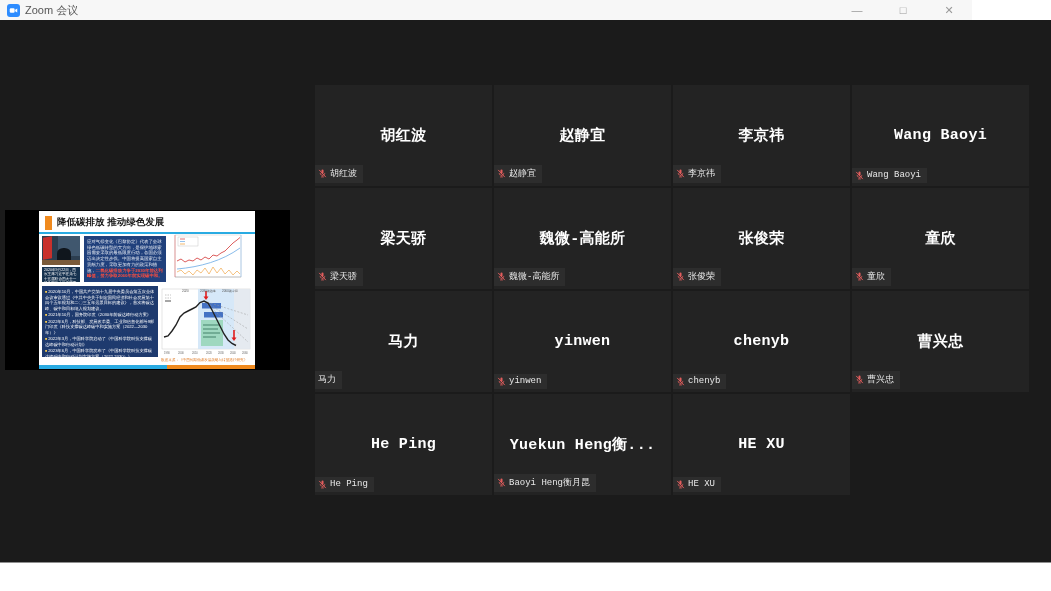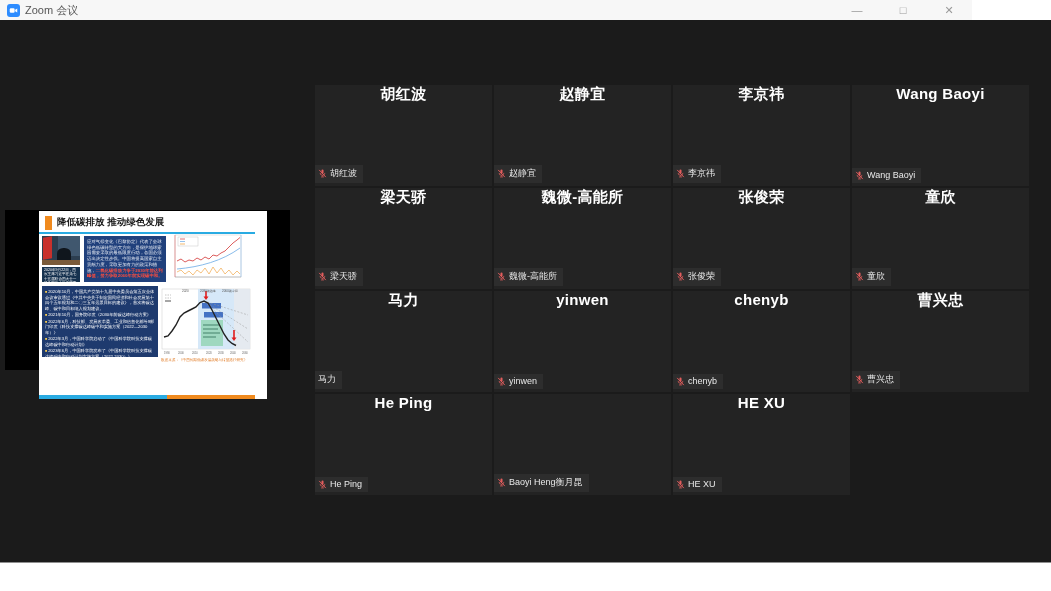--- a/index.html
+++ b/index.html
@@ -15,21 +15,21 @@
   .win-controls{margin-left:auto;display:flex;height:100%;}
   .win-btn{width:46px;height:100%;display:flex;align-items:center;justify-content:center;
            color:#9a9a9a;font-size:11px;cursor:default;}
 
   
   .stage{position:absolute;top:20px;left:0;width:1051px;height:542px;background:#1b1b1b;
          border-bottom:1px solid #8f8f8f;}
 
   
   .share{position:absolute;left:5px;top:190px;width:285px;height:160px;background:#000;}
-  .slide{position:absolute;left:34px;top:1px;width:216px;height:188px;background:#fff;overflow:hidden;padding-left:12px;}
+  .slide{position:absolute;left:34px;top:1px;width:216px;height:158px;background:#fff;overflow:hidden;}
   .slide-accent{position:absolute;left:6px;top:5px;width:7px;height:14px;background:#f08a1e;}
   .slide-title{position:absolute;left:18px;top:5px;font-size:9.5px;font-weight:bold;color:#151515;
                white-space:nowrap;}
   .slide-rule{position:absolute;left:0;top:21px;width:216px;height:2px;background:#29abe2;}
   .photo{position:absolute;left:3px;top:25px;width:38px;height:29px;background:#2c3e50;overflow:hidden;}
   .photo-flag{position:absolute;left:1px;top:1px;width:9px;height:22px;background:#c9302c;
               transform:skewY(-8deg);}
   .photo-backdrop{position:absolute;right:0;top:0;width:22px;height:20px;background:#40576e;}
   .photo-person{position:absolute;left:15px;bottom:5px;width:14px;height:12px;background:#10161d;
                 border-radius:45% 45% 0 0;}
@@ -47,21 +47,21 @@
   .bullet .bsq{color:#ffd24d;margin-right:1px;font-size:3.6px;}
   .chart2{position:absolute;left:121px;top:76px;width:93px;height:70px;}
   .source-caption{position:absolute;left:122px;top:147px;width:92px;font-size:3.6px;color:#e07820;
                   white-space:nowrap;overflow:hidden;}
   .foot-blue{position:absolute;left:0;bottom:0;width:128px;height:4px;background:#29abe2;}
   .foot-orange{position:absolute;left:128px;bottom:0;width:88px;height:4px;background:#f08a1e;}
 
   
   .grid{position:absolute;left:315px;top:65px;display:grid;
         grid-template-columns:repeat(4,177px);grid-auto-rows:101px;gap:2px;}
-  .tile{position:relative;background:#232323;display:flex;justify-content:center;}
+  .tile{position:relative;background:#232323;display:flex;align-items:center;justify-content:center;font-family:Liberation Mono, monospace;}
   .tile-name{color:#ffffff;font-weight:bold;font-size:15px;letter-spacing:.3px;text-align:center;
              padding:0 6px;white-space:nowrap;overflow:hidden;max-width:170px;}
   .tile-label{position:absolute;left:0;bottom:3px;background:rgba(46,46,46,.96);color:#e9e9e9;
               font-size:9px;padding:2px 6px 3px 3px;display:flex;align-items:center;gap:3px;
               max-width:92%;white-space:nowrap;overflow:hidden;}
   .mic-wrap{display:inline-flex;flex:0 0 auto;}
   .conn-dots{color:#cfcfcf;font-size:8px;margin-left:1px;}
 </style>
 </head>
 <body>
@@ -366,20 +366,21 @@
                 <line x1="6" y1="8.4" x2="6" y2="10" stroke-width="1"></line>
                 <line x1="4" y1="10.6" x2="8" y2="10.6" stroke-width="1"></line>
                 <line x1="1.6" y1="1.2" x2="10.4" y2="10.8" stroke-width="1.3"></line>
               </g>
             </svg>
           </span>
           <span>He Ping</span>
         </div>
       </div>
       <div class="tile">
+        <div class="tile-name">Yuekun  Heng衡...</div>
         <div class="tile-label">
           <span class="mic-wrap">
             <svg width="9" height="9" viewBox="0 0 12 12">
               <g stroke="#e25d5d">
                 <rect x="4.6" y="0.8" width="2.8" height="5.6" rx="1.4" fill="#e25d5d" stroke="none"></rect>
                 <path d="M2.8 5.2a3.2 3.2 0 0 0 6.4 0" fill="none" stroke-width="1"></path>
                 <line x1="6" y1="8.4" x2="6" y2="10" stroke-width="1"></line>
                 <line x1="4" y1="10.6" x2="8" y2="10.6" stroke-width="1"></line>
                 <line x1="1.6" y1="1.2" x2="10.4" y2="10.8" stroke-width="1.3"></line>
               </g>

